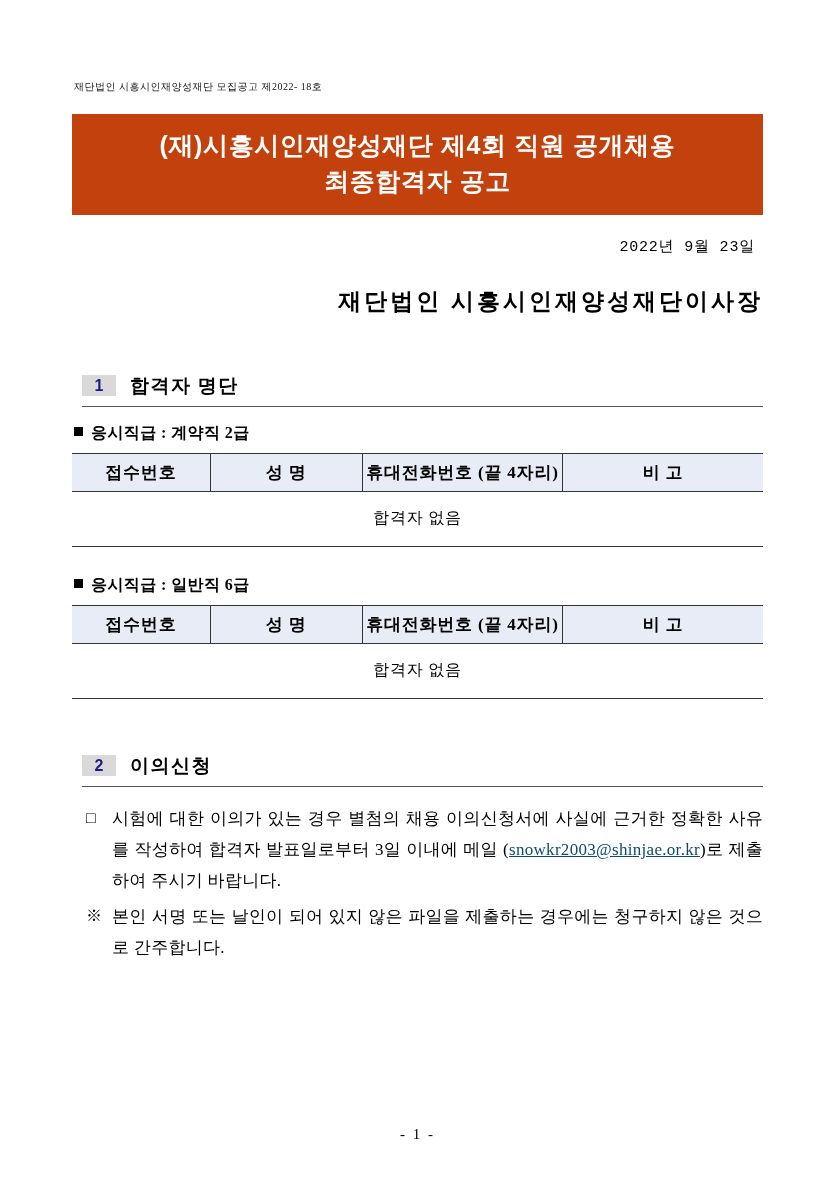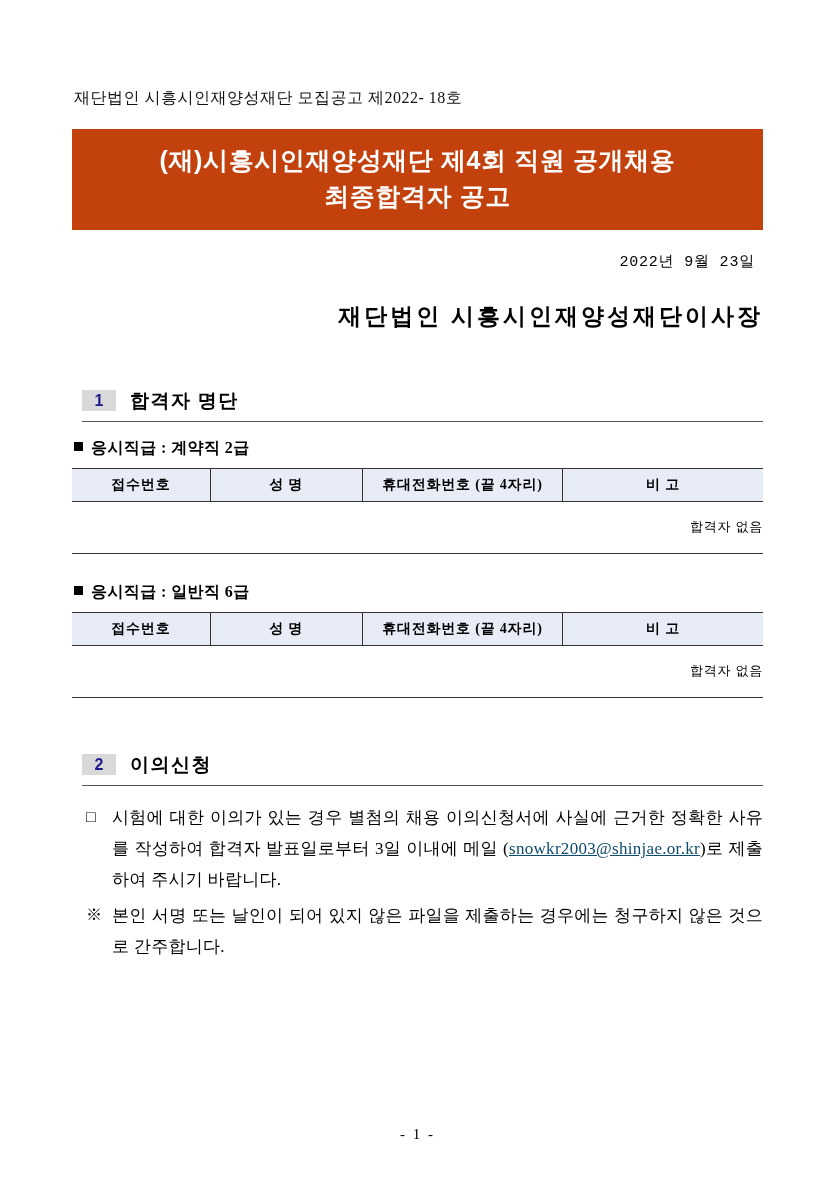--- a/index.html
+++ b/index.html
@@ -17,24 +17,24 @@
   }
   .page {
     position: relative;
     width: 835px;
     height: 1181px;
     box-sizing: border-box;
     padding: 72px 72px 40px 72px;
   }
 
   .doc-header {
-    font-size: 16px;
+    font-size: 10px;
     letter-spacing: 0.5px;
     color: #111;
-    margin: 16px 0 20px 2px;
+    margin: 8px 0 20px 2px;
     white-space: nowrap;
   }
 
   .title-box {
     background: #c2410c;
     color: #ffffff;
     text-align: center;
     padding: 13px 10px 15px 10px;
     font-size: 25px;
     font-weight: bold;
@@ -119,31 +119,31 @@
     width: 100%;
     border-collapse: collapse;
     table-layout: fixed;
     margin-bottom: 0;
   }
   table.result th {
     background: #e8ecf7;
     border-top: 1.6px solid #333;
     border-bottom: 1.2px solid #333;
     border-right: 1px solid #333;
-    font-size: 14px;
+    font-size: 17px;
     font-weight: bold;
     padding: 7px 2px;
     letter-spacing: 0.8px;
   }
   table.result th:last-child { border-right: none; }
   table.result th:first-child { border-left: none; }
   table.result td.empty-msg {
     border-bottom: 1.6px solid #333;
-    text-align: right;
-    font-size: 13px;
+    text-align: center;
+    font-size: 16px;
     padding: 16px 0 17px 0;
     letter-spacing: 0.8px;
   }
   .table-gap { height: 28px; }
 
   .notice-list {
     margin: 4px 0 0 14px;
     padding: 0;
     list-style: none;
   }

